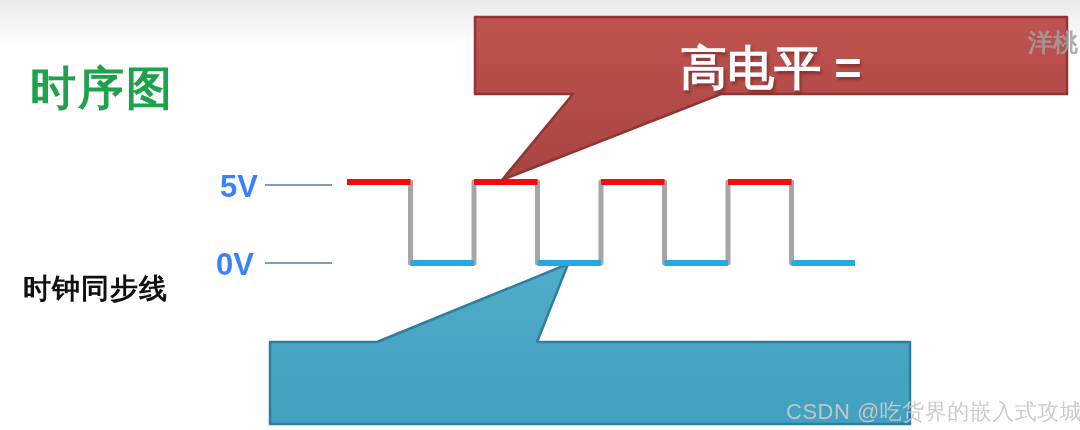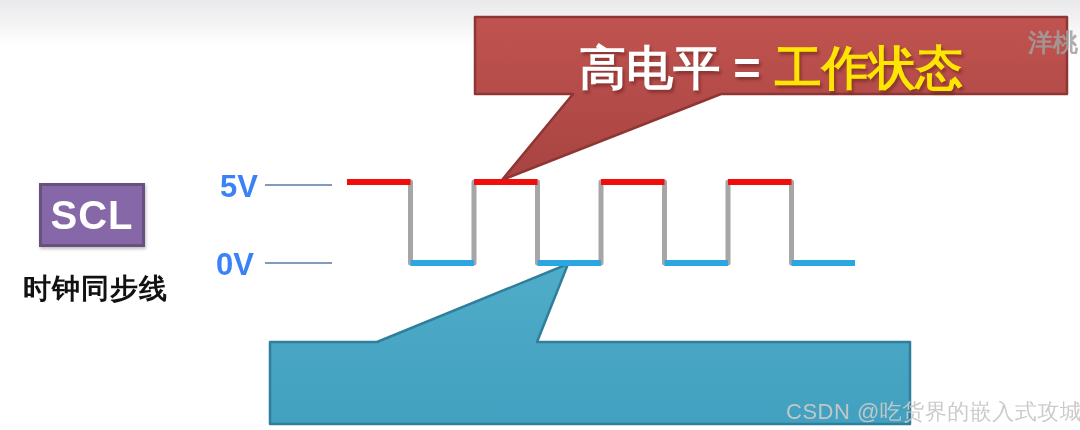--- a/index.html
+++ b/index.html
@@ -64,24 +64,22 @@
     font-size:22px;color:rgba(200,200,200,.95);letter-spacing:.5px;white-space:nowrap;
   }
 </style>
 </head>
 <body>
 
 <div class="stage">
 
   <div class="top-fade"></div>
 
+  <div class="title">时序图</div>
 
-  <div class="scl-box">
-    <span>SCL</span>
-  </div>
   <div class="scl-caption">时钟同步线</div>
 
   <div class="axis-label axis-high">5V</div>
   <div class="axis-label axis-low">0V</div>
   <div class="tick tick-high"></div>
   <div class="tick tick-low"></div>
 
   <svg class="layer-svg callouts" viewBox="0 0 1080 430">
     <defs>
       <linearGradient id="gradRed" x1="0" y1="0" x2="0" y2="1">
@@ -92,21 +90,20 @@
         <stop offset="0" stop-color="#4fadc9"></stop>
         <stop offset="1" stop-color="#42a0c0"></stop>
       </linearGradient>
     </defs>
     <path d="M475,17 L1067,17 L1067,94 L721,94 L502,180 L573,94 L475,94 Z" fill="url(#gradRed)" stroke="#8e3634" stroke-width="2.5" stroke-linejoin="round"></path>
     <path d="M270,342 L377,342 L568,264 L537,342 L910,342 L910,424 L270,424 Z" fill="url(#gradBlue)" stroke="#2f7f9c" stroke-width="2.5" stroke-linejoin="round"></path>
   </svg>
 
   <div class="callout-text callout-text-high">
     <span class="co-white">高电平 =</span>
-    <span class="co-yellow">工作状态</span>
   </div>
 
 
   <svg id="wave-svg" class="layer-svg wave" viewBox="0 0 1080 430">
       <line x1="410.5" y1="182" x2="410.5" y2="263" stroke="#a6a6a6" stroke-width="5" stroke-linecap="round"></line>
       <line x1="474" y1="182" x2="474" y2="263" stroke="#a6a6a6" stroke-width="5" stroke-linecap="round"></line>
       <line x1="537.5" y1="182" x2="537.5" y2="263" stroke="#a6a6a6" stroke-width="5" stroke-linecap="round"></line>
       <line x1="601" y1="182" x2="601" y2="263" stroke="#a6a6a6" stroke-width="5" stroke-linecap="round"></line>
       <line x1="664.5" y1="182" x2="664.5" y2="263" stroke="#a6a6a6" stroke-width="5" stroke-linecap="round"></line>
       <line x1="728" y1="182" x2="728" y2="263" stroke="#a6a6a6" stroke-width="5" stroke-linecap="round"></line>

